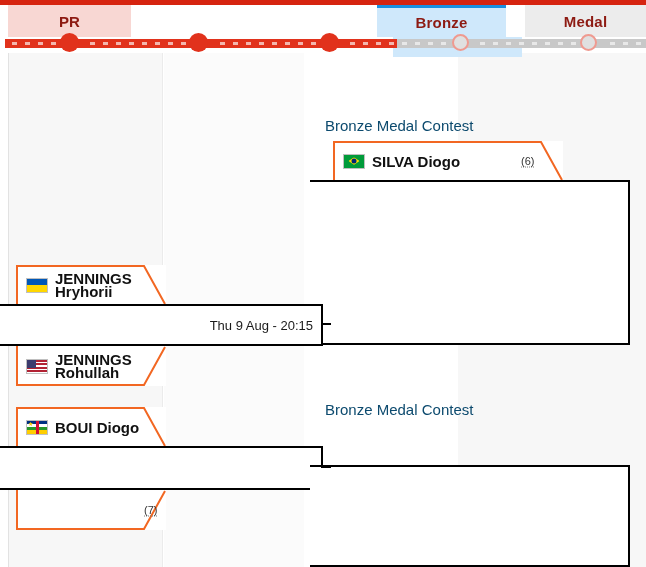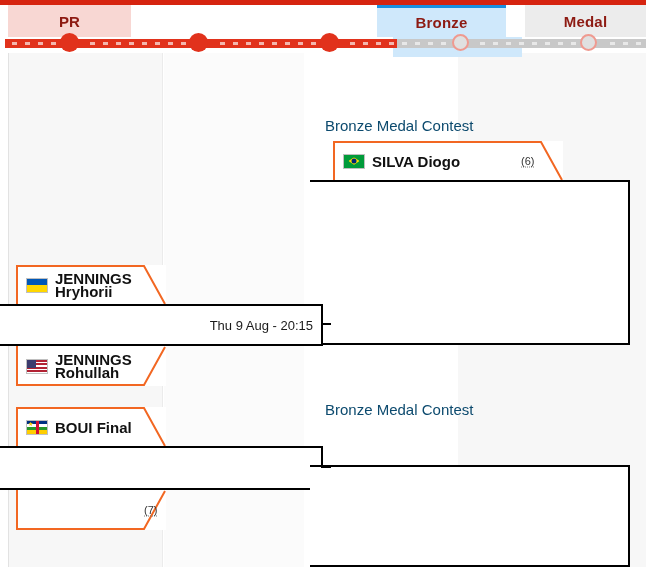--- a/index.html
+++ b/index.html
@@ -317,21 +317,21 @@
     </svg>
     <div class="content">
       <span class="flag flag-cf">
         <span class="hb hb1"></span>
           <span class="hb hb2"></span>
           <span class="hb hb3"></span>
           <span class="hb hb4"></span>
         <span class="vb"></span>
           <span class="star">★</span>
       </span>
-      <span class="pname">BOUI Final</span>
+      <span class="pname">BOUI Diogo</span>
     </div>
   </div>
 
   <div class="matchbox open-left" style="left:-2px; top:446px; width:325px; height:44px;">
     <span class="mtime"></span>
   </div>
 
   <div class="slot" style="left:16px; top:490px; width:150px;">
     <svg class="slot-shape" viewBox="0 0 150 40" preserveAspectRatio="none">
       <path d="M1,0 L1,39 L128,39 L149,1" fill="#ffffff" stroke="#f26722" stroke-width="2" vector-effect="non-scaling-stroke"></path>

